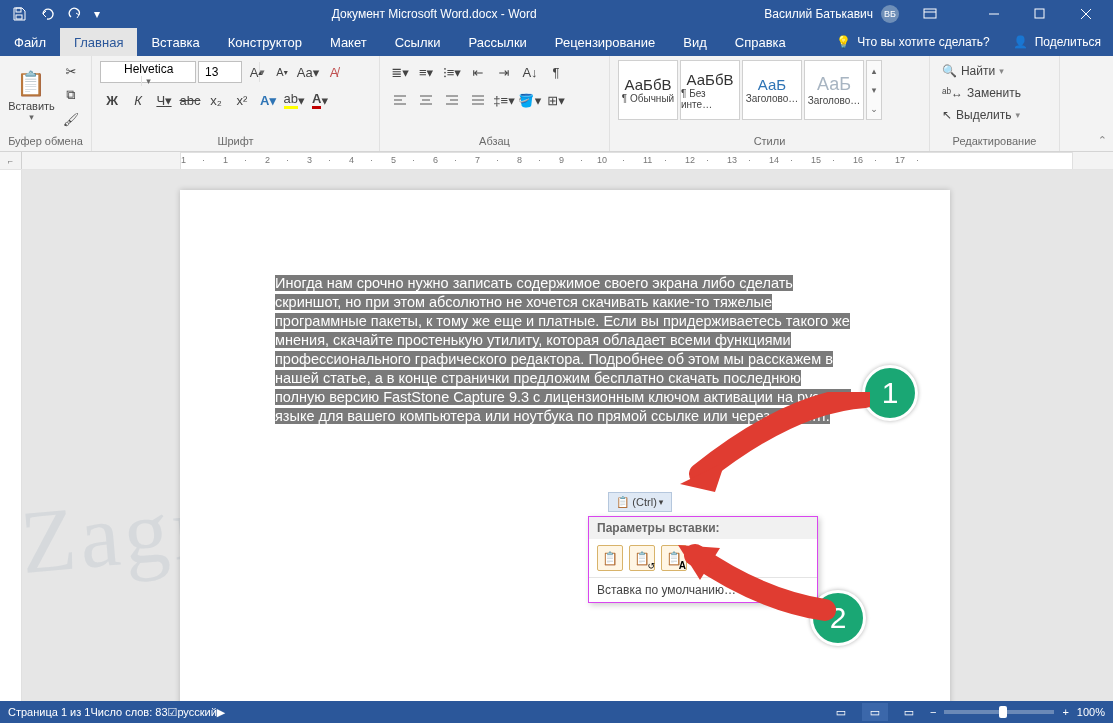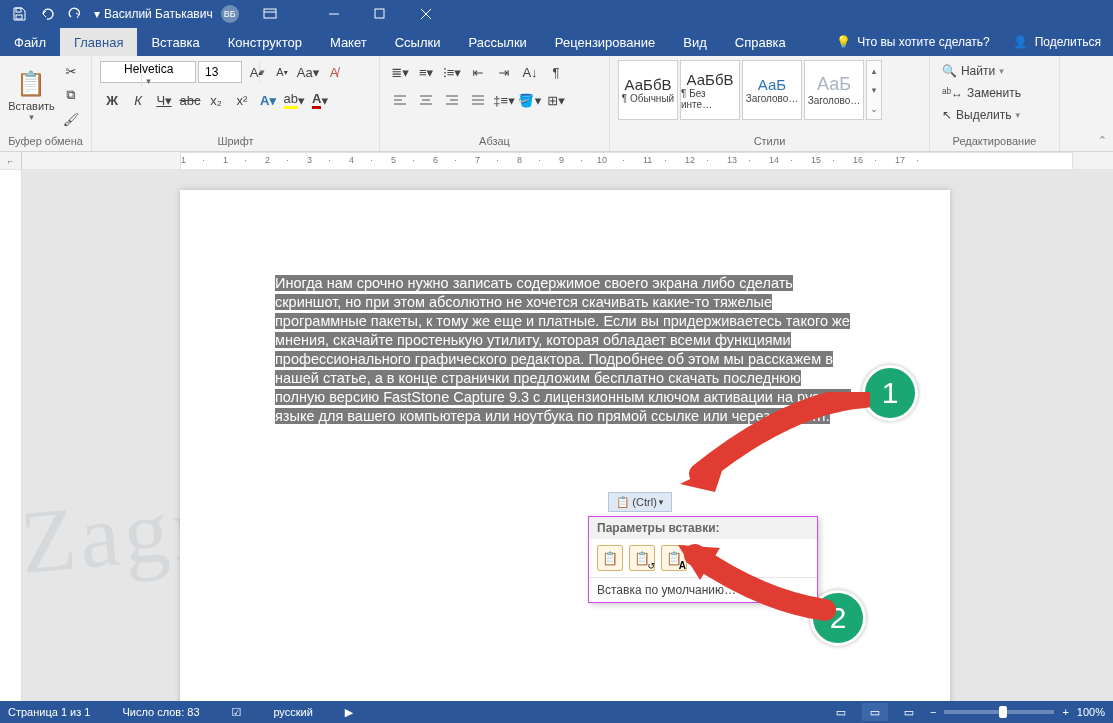--- a/index.html
+++ b/index.html
@@ -76,21 +76,21 @@
   .paste-menu .def { border-top:1px solid #e4e4e4; padding:5px 8px; color:#444; }
 
   
   .anncircle { position:absolute; width:56px; height:56px; border-radius:50%; background:#1aa774; border:3px solid #fff; color:#fff; font-size:30px; display:flex; align-items:center; justify-content:center; font-weight:400; box-shadow:0 0 4px rgba(0,0,0,0.3); }
   .arrow { position:absolute; }
 
   
   .watermark { position:absolute; font-size:90px; color:rgba(120,140,160,0.14); font-weight:300; letter-spacing:4px; transform:rotate(-5deg); pointer-events:none; font-family: "Segoe Script", cursive; white-space:nowrap; }
 
   
-  .statusbar { position:absolute; left:0; right:0; bottom:0; height:22px; background:#2b579a; color:#fff; font-size:11px; display:flex; align-items:center; padding:0 8px; gap:32px; }
+  .statusbar { position:absolute; left:0; right:0; bottom:0; height:22px; background:#2b579a; color:#fff; font-size:11px; display:flex; align-items:center; padding:0 8px; gap:0; }
   .statusbar .right { margin-left:auto; display:flex; align-items:center; gap:8px; }
   .statusbar .viewbtn { width:26px; height:18px; display:flex; align-items:center; justify-content:center; }
   .zoom-slider { width:110px; height:4px; background:#6a89b7; position:relative; }
   .zoom-slider .thumb { position:absolute; left:55px; top:-4px; width:8px; height:12px; background:#fff; border-radius:2px; }
 
   svg { display:block; }
 </style>
 </head>
 <body>
 
@@ -109,20 +109,23 @@
           <path d="M4 7l3-3M4 7l3 3" stroke="#fff" fill="none"></path>
         </svg>
       </div>
     <div class="qbtn">
         <svg width="14" height="14" viewBox="0 0 14 14">
           <path d="M3 10 A5 5 0 1 1 11 8" fill="none" stroke="#fff" stroke-width="1.3"></path>
           <path d="M11 8l-3-2M11 8l-2 3" stroke="#fff" fill="none"></path>
         </svg>
       </div>
     <div class="qbtn" style="width:14px;">▾</div>
+  </div>
+  <div class="title-center">
+    <span>Документ Microsoft Word.docx</span><span>  -  </span><span>Word</span>
   </div>
   <div class="title-right">
     <span>Василий Батькавич</span>
     <span class="avatar">ВБ</span>
     <div class="winbtn">
         <svg width="14" height="12">
           <rect x="1" y="1" width="12" height="9" fill="none" stroke="#fff"></rect>
           <path d="M1 4h12" stroke="#fff"></path>
         </svg>
       </div>

